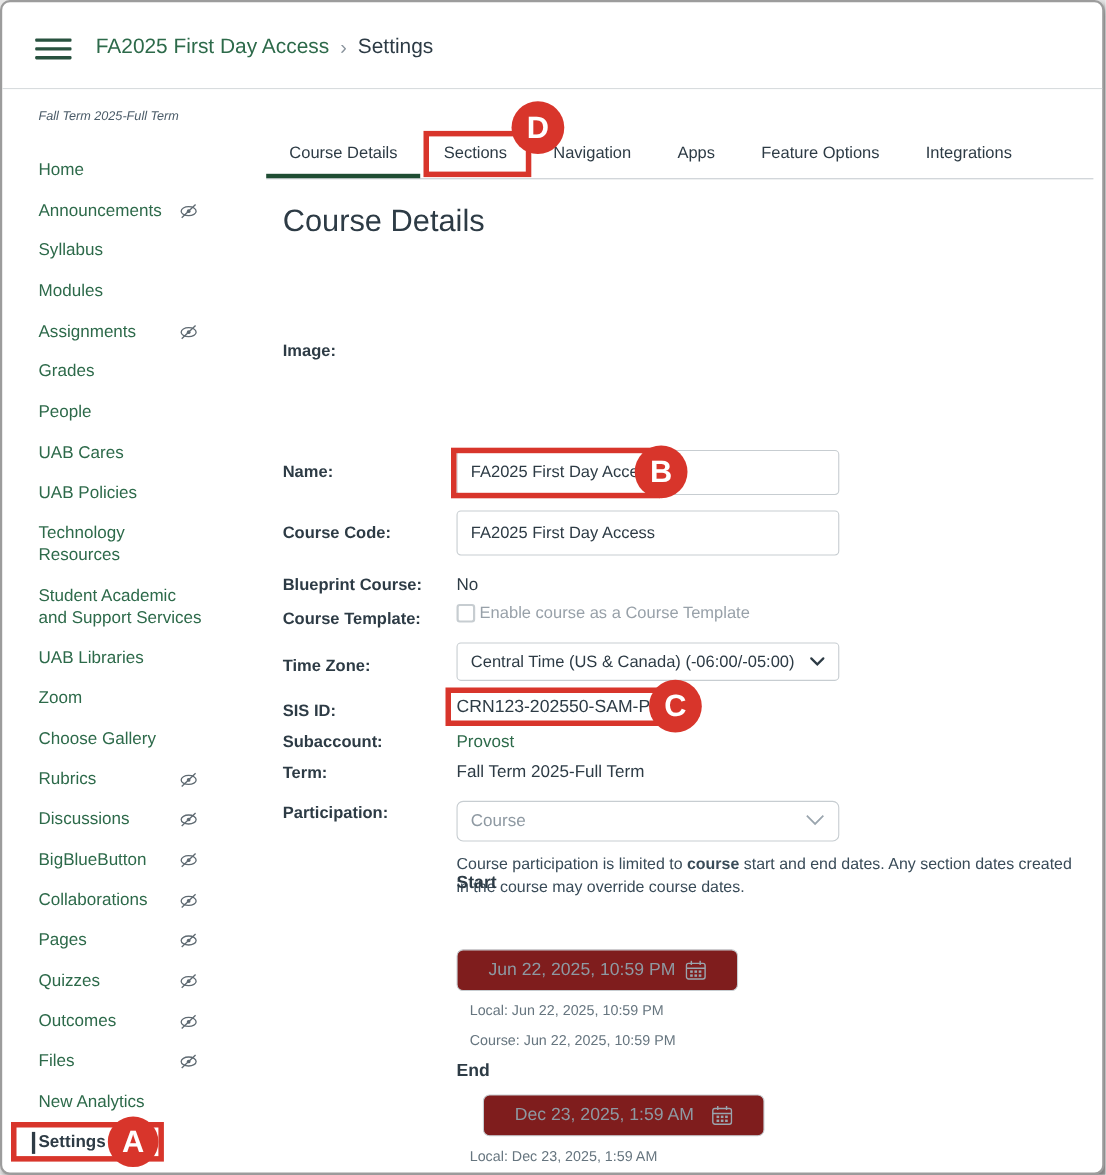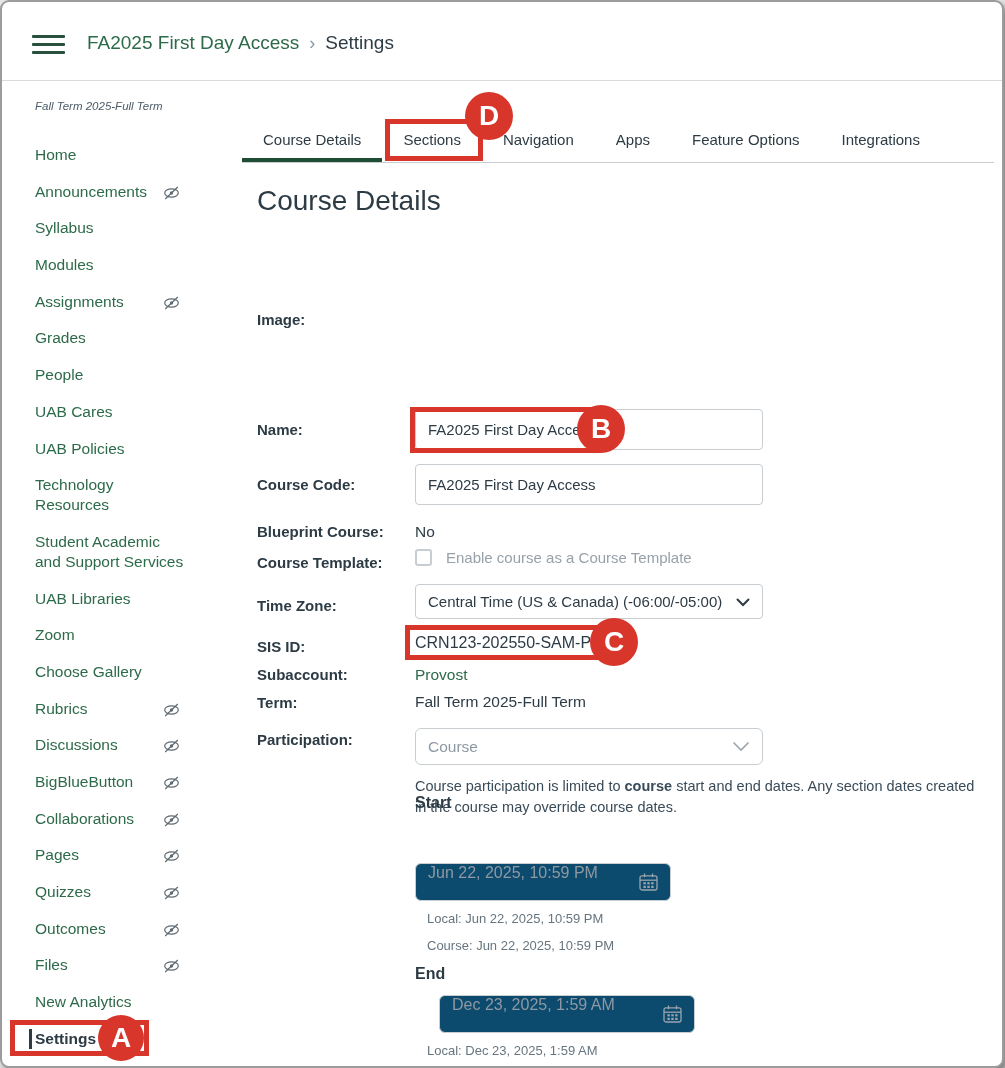--- a/index.html
+++ b/index.html
@@ -43,36 +43,36 @@
   .image-box { left:413px; top:246px; width:261px; height:145px; border:1px solid #73818c;
                background:#fff; display:flex; align-items:center; justify-content:center; }
   .choose-btn { padding:9px 15px; background:#f5f5f5; border:1px solid #c3c9cd; border-radius:3px;
                 font-size:15px; color:#2d3b45; cursor:pointer; font-family:"Liberation Sans",sans-serif; }
   .text-input { left:413px; width:348px; height:41px; border:1px solid #c7cdd1; border-radius:4px;
                 padding:0 12px; font-size:15px; color:#2d3b45; background:#fff;
                 font-family:"Liberation Sans",sans-serif; }
   .plain-value { left:413px; font-size:15.5px; color:#2d3b45; }
   .link-value { color:#2d6a4a; cursor:pointer; }
   .sis-value { font-size:16px; }
-  .checkbox-row { left:413px; top:547px; display:flex; align-items:center; gap:14px; }
+  .checkbox-row { left:413px; top:547px; display:flex; align-items:center; gap:4px; }
   .checkbox { width:17px; height:17px; border:2px solid #c7cdd1; border-radius:3px; background:#fff; cursor:pointer; }
   .checkbox-label { font-size:15px; color:#98a1a9; }
   .select-box { left:413px; width:348px; border:1px solid #c7cdd1; background:#fff;
                 display:flex; align-items:center; justify-content:space-between;
                 padding:0 12px; cursor:pointer; }
   .tz-select { top:582px; height:35px; border-radius:4px; }
   .tz-select .sel-text { font-size:15px; color:#2d3b45; }
   .part-select { top:726px; height:37px; border-radius:6px; }
   .part-select .sel-text { font-size:15.5px; color:#8e99a2; }
   .help-text { left:413px; top:774px; width:565px; font-size:14.5px; line-height:1.45;
                color:#394b58; }
   .date-heading { left:413px; font-size:16px; font-weight:700; color:#2d3b45; }
   .date-input { left:413px; width:256px; height:38px; border:1px solid #c7cdd1; border-radius:6px;
-                background:#0c4a6e; display:flex; justify-content:space-between;
-                padding:0 12px; }
+                background:#7f1d1d; display:flex; align-items:center; justify-content:space-between;
+                padding:0 28px; }
   .date-text { font-size:16px; color:#8e99a2; }
   .cal-btn { cursor:pointer; display:flex; align-items:center; }
   .small-note { left:425px; font-size:13px; color:#66757f; }
 
   
   .hl-box { border:5px solid #d8352b; background:transparent; pointer-events:none; }
   .badge { width:48px; height:48px; border-radius:50%; background:#d8352b; color:#fff;
            display:flex; align-items:center; justify-content:center;
            font-size:28px; font-weight:700; pointer-events:none; }
 </style>

